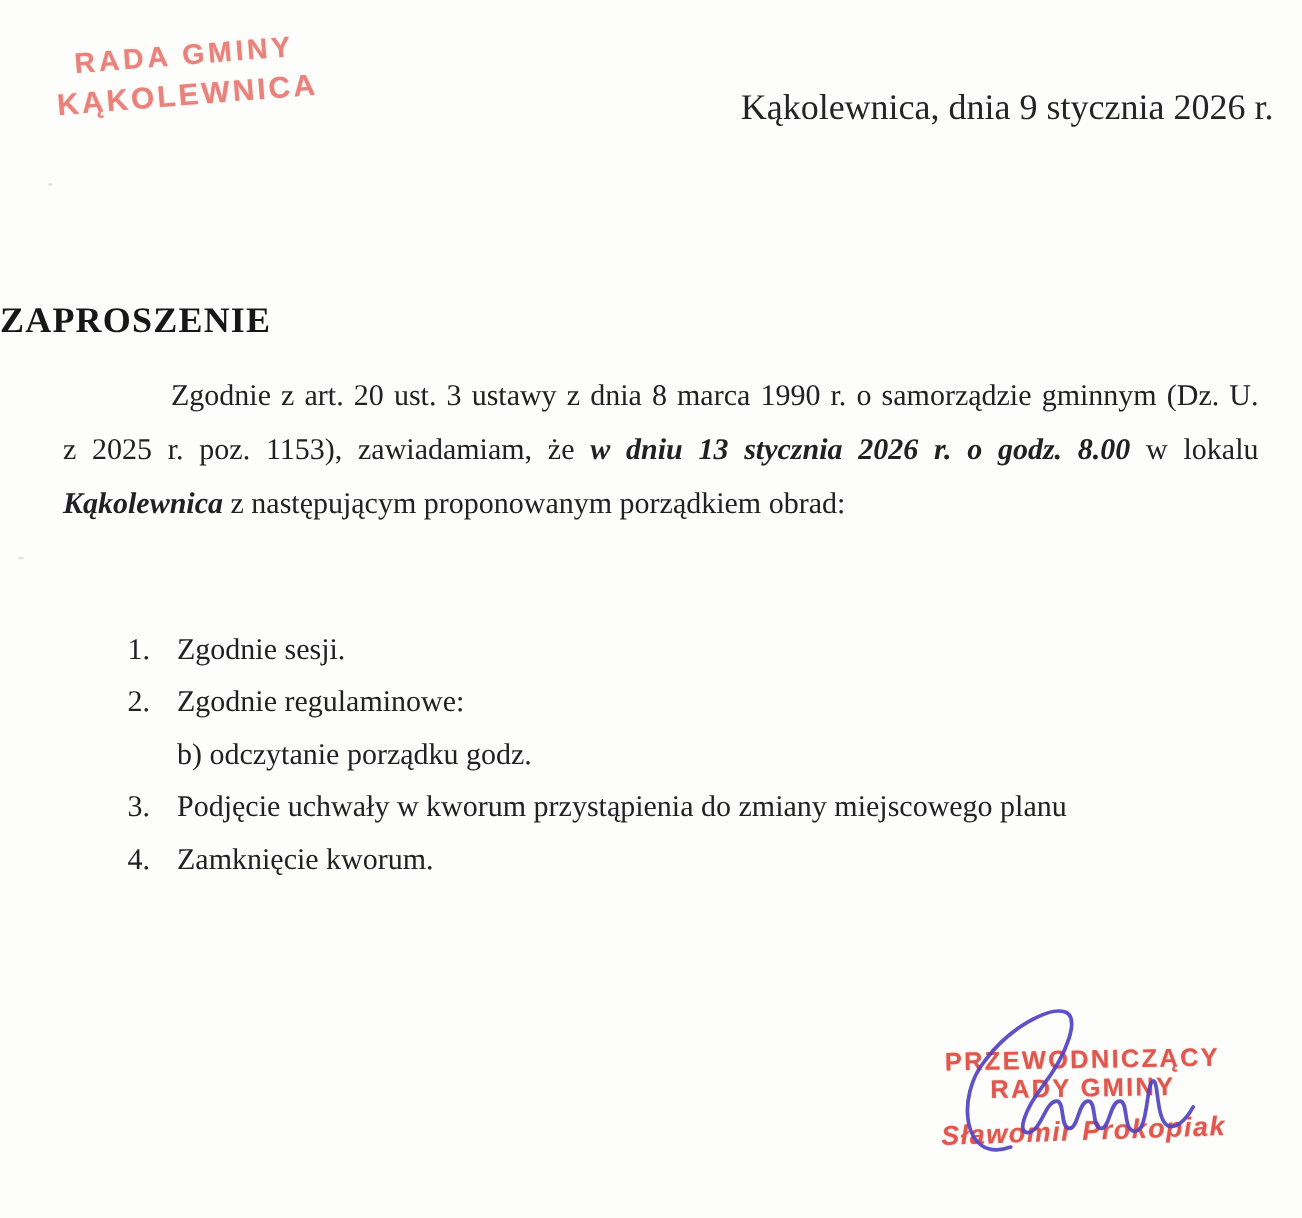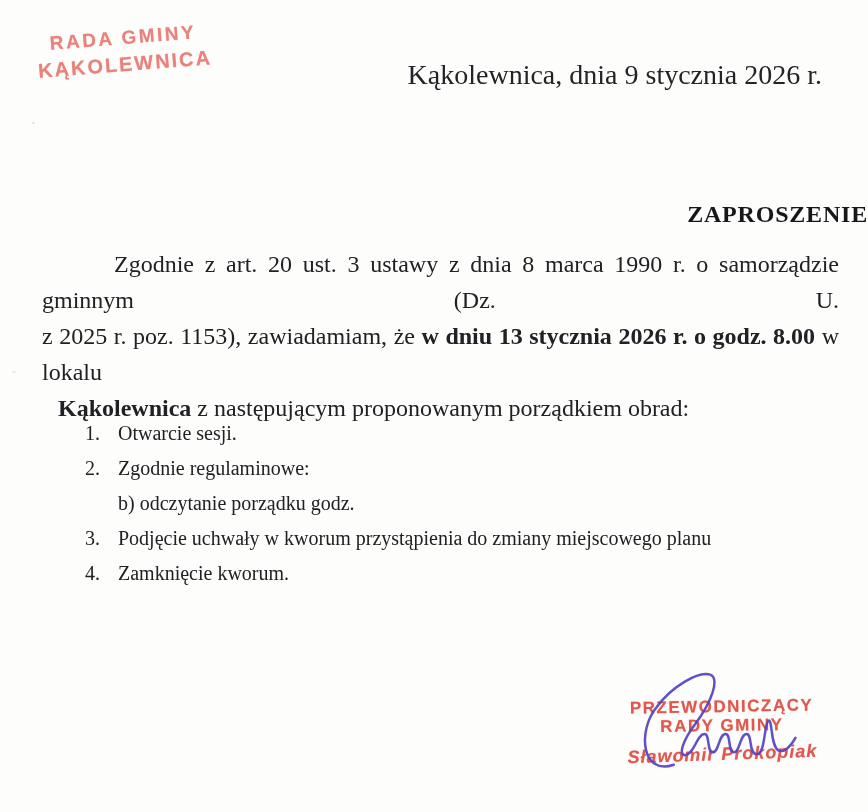--- a/index.html
+++ b/index.html
@@ -5,59 +5,59 @@
   html,body{margin:0;padding:0;background:#e8e8e8;}
   .page{
     position:relative;
     width:868px;height:812px;
     margin:0 auto;
     background:#fdfdfc;
     font-family:"Liberation Serif", serif;
     color:#1f1f21;
     overflow:hidden;
   }
-  .b{font-weight:bold;}
+  .b{font-weight:bold;font-style:italic;}
 
   
   .stamp-top{
     position:absolute;left:24px;top:24px;width:200px;
     transform:rotate(-4.5deg);
     text-align:center;
     font-family:"Liberation Sans", sans-serif;
     font-weight:700;
     color:#e4685f;
     opacity:.82;
     text-shadow:0 0 1px rgba(228,104,95,.55);
     line-height:27px;
   }
   .stamp-top .l1{font-size:19px;letter-spacing:2.5px;}
   .stamp-top .l2{font-size:20px;letter-spacing:2px;}
 
   
   .dateline{
-    position:absolute;top:59px;right:46px;
-    font-size:28px;color:#242428;
+    position:absolute;top:59px;right:19px;
+    font-size:24px;color:#242428;
   }
 
   
   .doc-title{
     position:absolute;top:201px;left:0;width:100%;
-    text-align:right;
+    text-align:left;
     font-size:24px;font-weight:700;letter-spacing:.8px;
     color:#17171a;
   }
 
   
   .body-par{
     position:absolute;left:42px;top:246px;width:797px;
-    font-size:24px;line-height:36px;color:#212125;
+    font-size:20px;line-height:36px;color:#212125;
   }
   .body-par .line{text-align:justify;text-align-last:justify;}
   .body-par .line.first{text-indent:72px;}
-  .body-par .line.last{text-align-last:left;margin-left:16px;}
+  .body-par .line.last{text-align-last:left;}
 
   
   .agenda{
     position:absolute;left:85px;top:416px;width:720px;
     font-size:20px;line-height:35px;color:#212125;
   }
   .agenda .row{display:flex;}
   .agenda .marker{width:33px;flex:0 0 33px;}
   .agenda .text{flex:1;}
 
@@ -116,21 +116,21 @@
 
   <div class="body-par">
     <div class="line first"><span>Zgodnie z art. 20 ust. 3 ustawy z dnia 8 marca 1990 r. o samorządzie gminnym (Dz. U.</span></div>
     <div class="line"><span>z 2025 r. poz. 1153), zawiadamiam, że </span><span class="b">w dniu 13 stycznia 2026 r. o godz. 8.00</span><span> w lokalu</span></div>
     <div class="line last"><span class="b">Kąkolewnica</span><span> z następującym proponowanym porządkiem obrad:</span></div>
   </div>
 
   <div class="agenda">
     <div class="row">
       <span class="marker">1.</span>
-      <span class="text">Otwarcie sesji.</span>
+      <span class="text">Zgodnie sesji.</span>
     </div>
     <div class="row">
       <span class="marker">2.</span>
       <span class="text">Zgodnie regulaminowe:</span>
     </div>
     <div class="row">
       <span class="marker"></span>
       <span class="text">b) odczytanie porządku godz.</span>
     </div>
     <div class="row">

